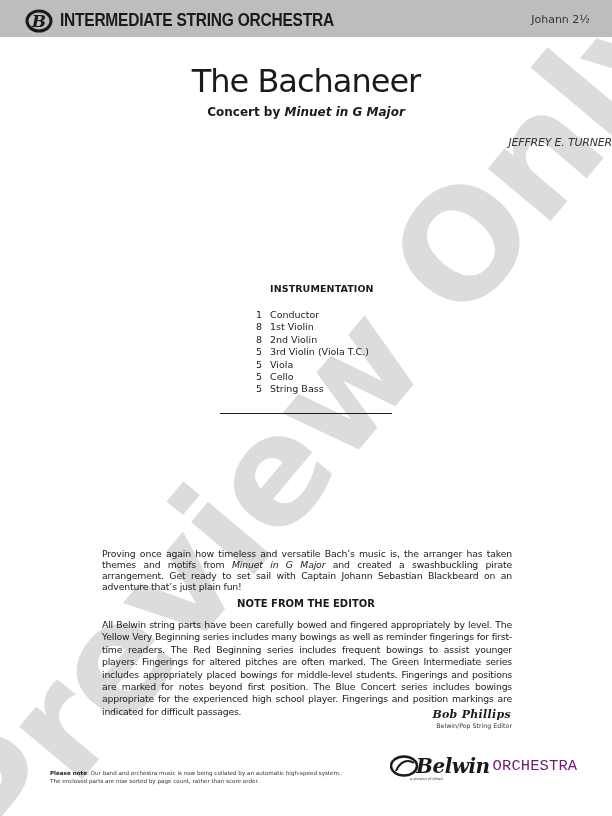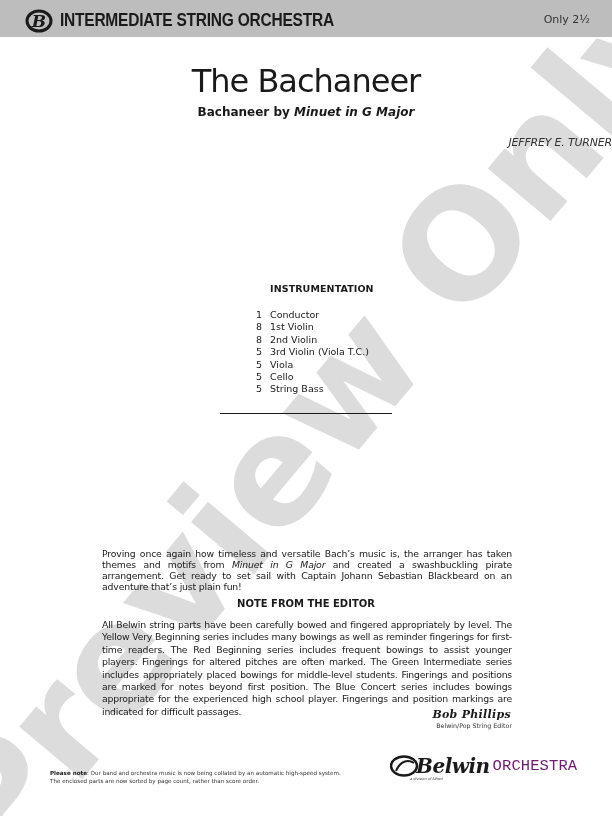--- a/index.html
+++ b/index.html
@@ -43,28 +43,28 @@
 </head>
 <body>
 
 <div class="header">
   <svg class="logo" viewBox="0 0 30 26">
     <ellipse cx="15" cy="13" rx="13.5" ry="11.5" fill="#1a1a1a"></ellipse>
     <ellipse cx="15" cy="13" rx="10.5" ry="8.5" fill="#bdbdbd"></ellipse>
     <text x="15" y="19" text-anchor="middle" font-family="DejaVu Serif, serif" font-style="italic" font-weight="bold" font-size="17" fill="#1a1a1a">B</text>
   </svg>
   <div class="series">INTERMEDIATE STRING ORCHESTRA</div>
-  <div class="grade">Only 2½</div>
+  <div class="grade">Johann 2½</div>
 </div>
 
 <div class="watermark">Preview Only</div>
 
 <div class="content">
   <div class="title">The Bachaneer</div>
-  <div class="subtitle"><span>Bachaneer by </span><i>Minuet in G Major</i></div>
+  <div class="subtitle"><span>Concert by </span><i>Minuet in G Major</i></div>
   <div class="composer">JEFFREY E. TURNER</div>
 
   <div class="instr-head">
     <div class="rule"></div>
     <div class="label">INSTRUMENTATION</div>
     <div class="rule"></div>
   </div>
   <div class="instr-list">
     <div class="instr-row">
         <span class="qty">1</span>

